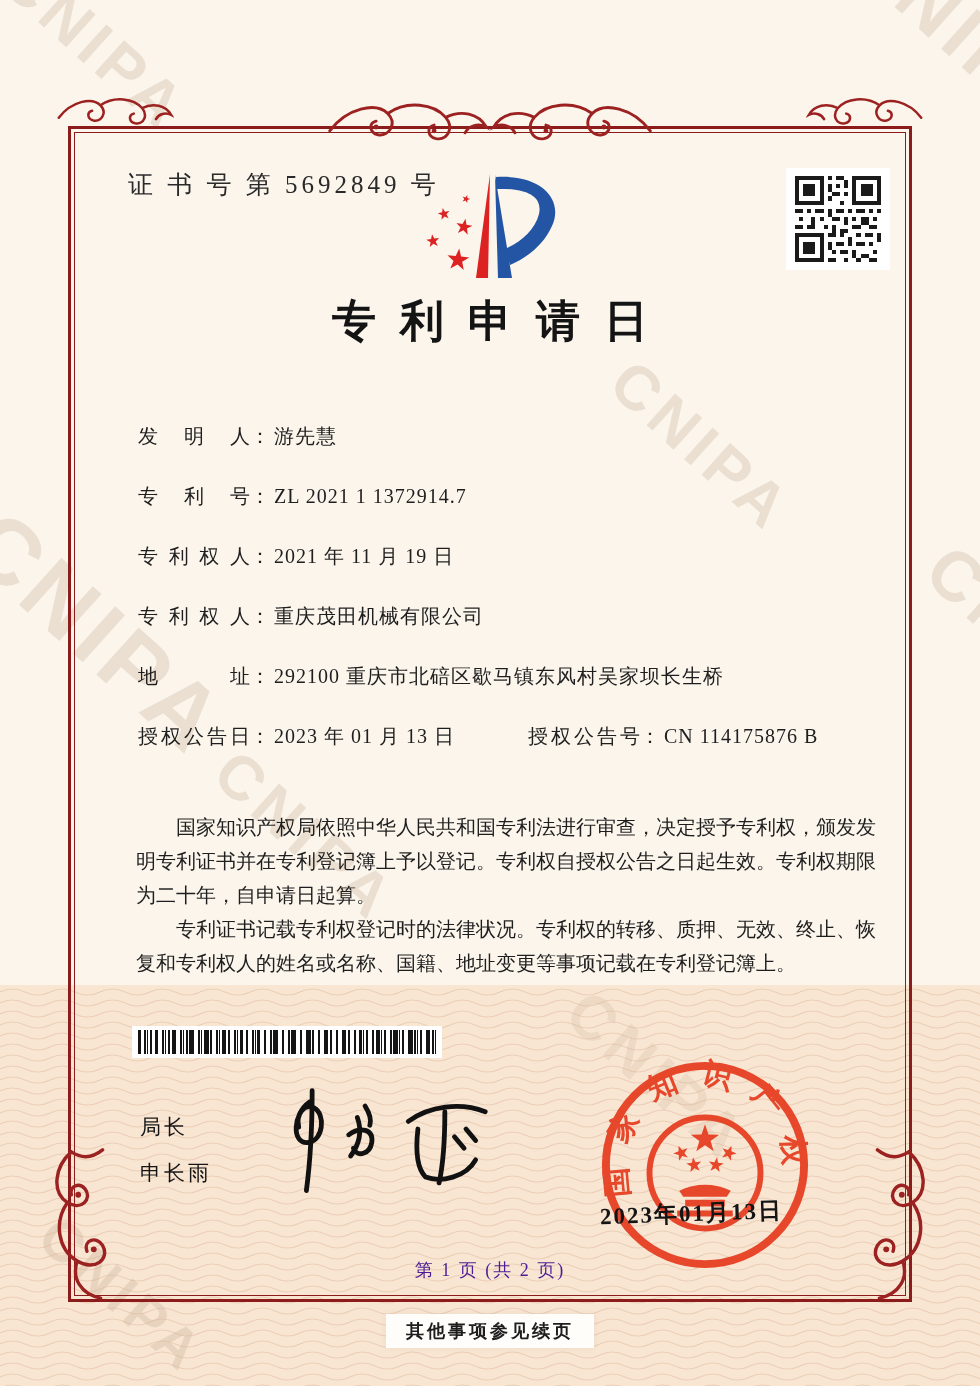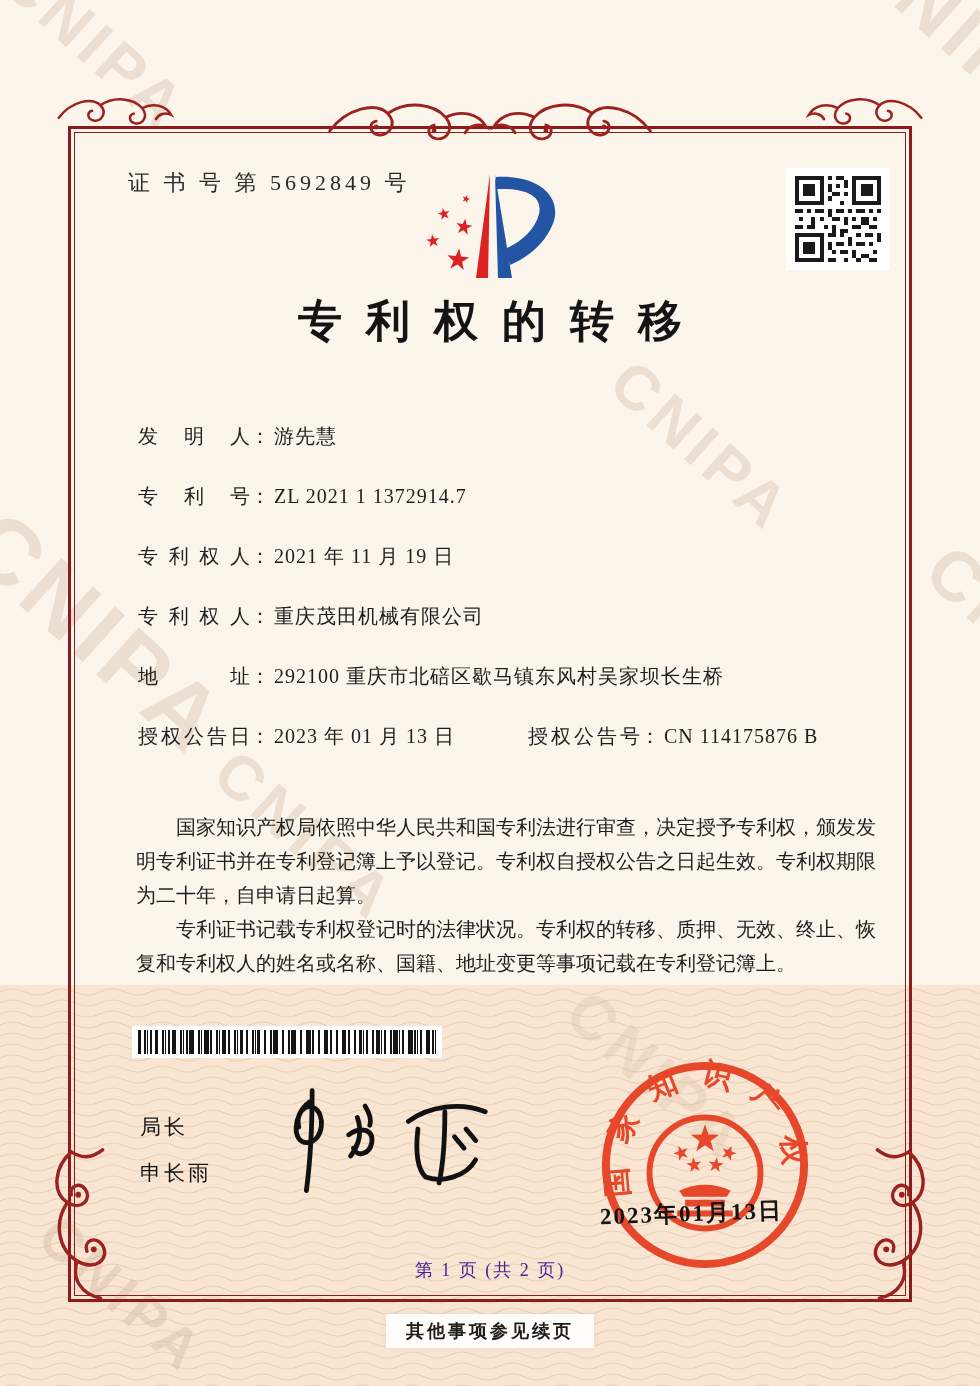--- a/index.html
+++ b/index.html
@@ -10,21 +10,21 @@
       color:#c9b296;opacity:.32;transform:rotate(42deg);letter-spacing:6px;z-index:1;white-space:nowrap;}
   
   .band{position:absolute;left:0;top:985px;width:980px;height:401px;z-index:0;background:#f8e5d2;}
   .band svg{display:block;width:100%;height:100%;}
   
   .frame{position:absolute;left:68px;top:126px;width:844px;height:1176px;border:3px solid #8c1c1c;
          box-sizing:border-box;z-index:2;pointer-events:none;}
   .frame::after{content:"";position:absolute;inset:3px;border:1px solid #8c1c1c;}
   .orn{position:absolute;z-index:2;}
   
-  .cert-no{position:absolute;left:128px;top:168px;font-size:22px;letter-spacing:4px;z-index:3;color:#2a2a2a;text-align:center;}
+  .cert-no{position:absolute;left:128px;top:168px;font-size:25px;letter-spacing:4px;z-index:3;color:#2a2a2a;text-align:center;}
   .logo{position:absolute;left:402px;top:148px;width:196px;height:150px;z-index:3;}
   .qr{position:absolute;left:786px;top:168px;width:104px;height:102px;background:#fff;padding:8px;
       box-sizing:border-box;z-index:3;}
   .qr svg{display:block;width:100%;height:100%;}
   .title{position:absolute;left:0;right:0;top:292px;margin:0;text-align:center;font-size:44px;
          font-weight:bold;letter-spacing:24px;text-indent:24px;color:#141414;z-index:3;}
   .fields{position:absolute;left:138px;top:406px;font-size:20px;z-index:3;color:#1e1e1e;}
   .frow{height:60px;line-height:60px;white-space:nowrap;}
   .flabel{display:inline-block;width:112px;text-align:justify;text-align-last:justify;vertical-align:top;}
   .fvalue{margin-left:4px;letter-spacing:1px;}
@@ -130,21 +130,21 @@
     <svg viewBox="0 0 84 84" shape-rendering="crispEdges">
       <g fill="#1a1a1a">
         <path fill-rule="evenodd" d="M0 0h28v28H0z M4 4h20v20H4z M8 8h12v12H8z"></path>
         <path fill-rule="evenodd" d="M56 0h28v28H56z M60 4h20v20H60z M64 8h12v12H64z"></path>
         <path fill-rule="evenodd" d="M0 56h28v28H0z M4 60h20v20H4z M8 64h12v12H8z"></path>
         <path d="M32 0h4v4h-4z M40 0h8v4h-8z M32 8h4v8h-4z M40 8h4v4h-4z M48 4h4v8h-4z M36 16h8v4h-8z M48 16h4v4h-4z M32 20h4v4h-4z M44 24h4v4h-4z M0 32h8v4H0z M12 32h4v4h-4z M20 32h8v4h-8z M32 32h4v8h-4z M40 32h8v4h-8z M52 32h4v4h-4z M60 32h8v4h-8z M72 32h4v4h-4z M80 32h4v4h-4z M4 40h4v4H4z M16 40h4v8h-4z M24 40h4v4h-4z M36 40h8v4h-8z M48 40h4v8h-4z M56 40h4v4h-4z M64 40h8v8h-8z M76 40h4v4h-4z M0 48h8v4H0z M12 48h8v4h-8z M28 48h4v4h-4z M36 48h4v8h-4z M44 52h8v4h-8z M56 48h8v4h-8z M72 48h8v4h-8z M32 56h8v4h-8z M44 56h4v4h-4z M52 60h4v8h-4z M60 56h4v4h-4z M68 56h8v4h-8z M80 56h4v8h-4z M32 64h4v8h-4z M40 64h8v4h-8z M60 64h8v4h-8z M72 64h4v4h-4z M36 72h4v4h-4z M44 72h8v4h-8z M56 72h4v8h-4z M64 76h8v4h-8z M76 72h4v4h-4z M32 80h8v4h-8z M48 80h4v4h-4z M60 80h4v4h-4z M72 80h8v4h-8z"></path>
       </g>
     </svg>
   </div>
 
-  <h1 class="title">专利权的转移</h1>
+  <h1 class="title">专利申请日</h1>
 
   <div class="fields">
     <div class="frow">
       <span class="flabel">发明人</span><span>：</span><span class="fvalue">游先慧</span>
     </div>
     <div class="frow">
       <span class="flabel">专利号</span><span>：</span><span class="fvalue">ZL 2021 1 1372914.7</span>
     </div>
     <div class="frow">
       <span class="flabel">专利权人</span><span>：</span><span class="fvalue">2021 年 11 月 19 日</span>

